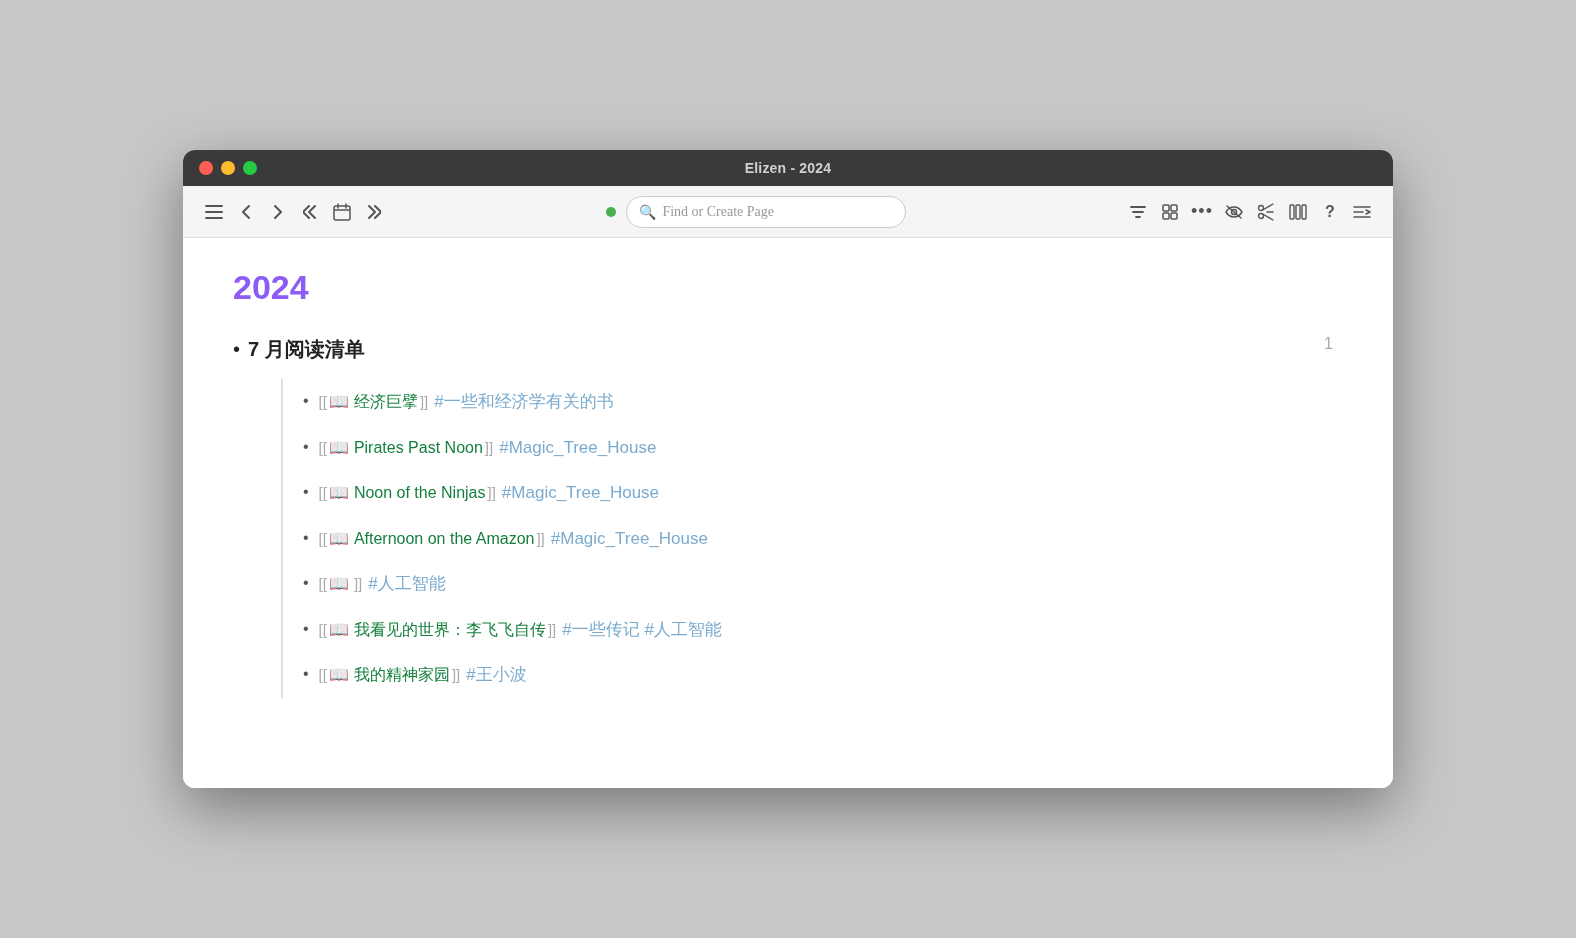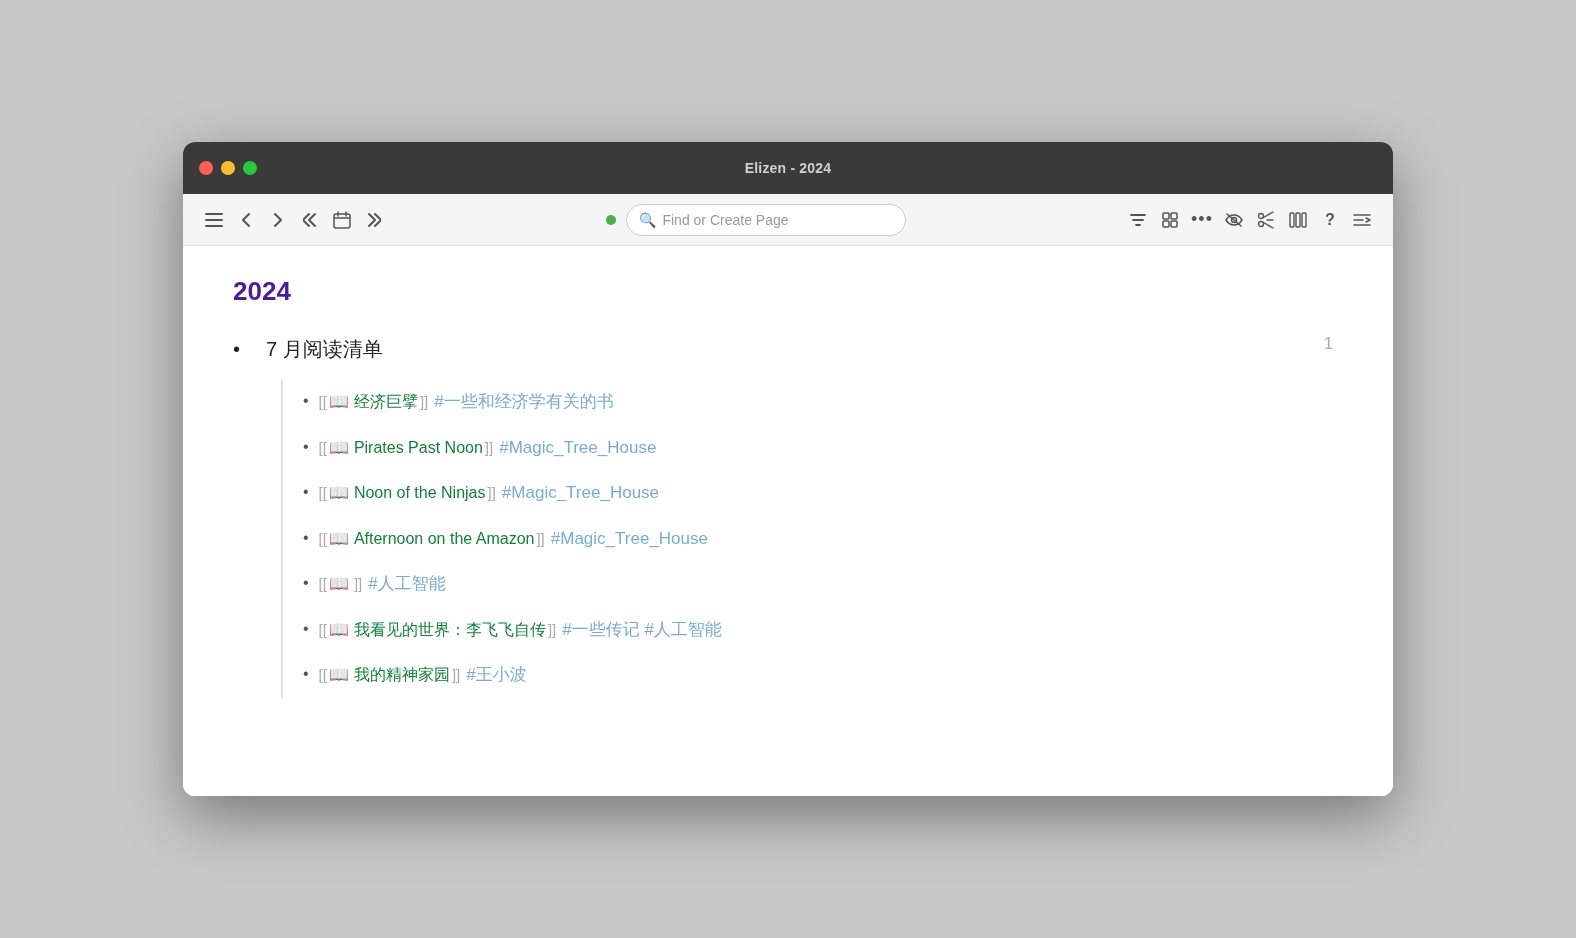--- a/index.html
+++ b/index.html
@@ -16,21 +16,21 @@
     .window {
       width: 1210px;
       background: #ffffff;
       border-radius: 12px;
       box-shadow: 0 20px 60px rgba(0,0,0,0.4);
       overflow: hidden;
     }
 
     .titlebar {
       background: #3a3a3a;
-      height: 52px;
+      height: 36px;
       display: flex;
       align-items: center;
       justify-content: center;
       position: relative;
       padding: 0 16px;
     }
 
     .titlebar-buttons {
       position: absolute;
       left: 16px;
@@ -127,46 +127,45 @@
       gap: 2px;
     }
 
     .content {
       background: #ffffff;
       padding: 30px 50px 40px 50px;
       min-height: 550px;
     }
 
     .page-title {
-      font-size: 26px;
+      font-size: 34px;
       font-weight: 600;
-      color: #4c1d95;
+      color: #8b5cf6;
       margin-bottom: 28px;
     }
 
     .section-header {
       display: flex;
       align-items: flex-start;
       margin-bottom: 16px;
     }
 
     .bullet-main {
       font-size: 20px;
       color: #222;
       margin-right: 8px;
       line-height: 1.4;
     }
 
     .section-title {
       font-size: 20px;
-      font-weight: 400;
+      font-weight: 700;
       color: #222;
       line-height: 1.4;
       flex: 1;
-      margin-left: 18px;
     }
 
     .section-count {
       color: #aaa;
       font-size: 16px;
       margin-left: auto;
       padding-right: 10px;
     }
 
     .sub-list {
@@ -269,21 +268,21 @@
           <path d="M2 2L8 8L2 14" stroke="#555" stroke-width="2" stroke-linecap="round" stroke-linejoin="round"></path>
           <path d="M8 2L14 8L8 14" stroke="#555" stroke-width="2" stroke-linecap="round" stroke-linejoin="round"></path>
         </svg>
       </div>
     </div>
 
     <div class="toolbar-center">
       <div class="status-dot"></div>
       <div class="search-bar">
         <span class="search-icon-char">🔍</span>
-        <span style="color:#999; font-size:14px;">Find or Create Page</span>
+        <span style="color:#999; font-size:14px;font-family:Liberation Serif, serif;">Find or Create Page</span>
       </div>
     </div>
 
     <div class="toolbar-right">
       <div class="toolbar-icon">
         <svg width="16" height="16" viewBox="0 0 16 16" fill="none">
           <path d="M1 3h14M3 8h10M6 13h4" stroke="#555" stroke-width="1.8" stroke-linecap="round"></path>
         </svg>
       </div>
       <div class="toolbar-icon">

